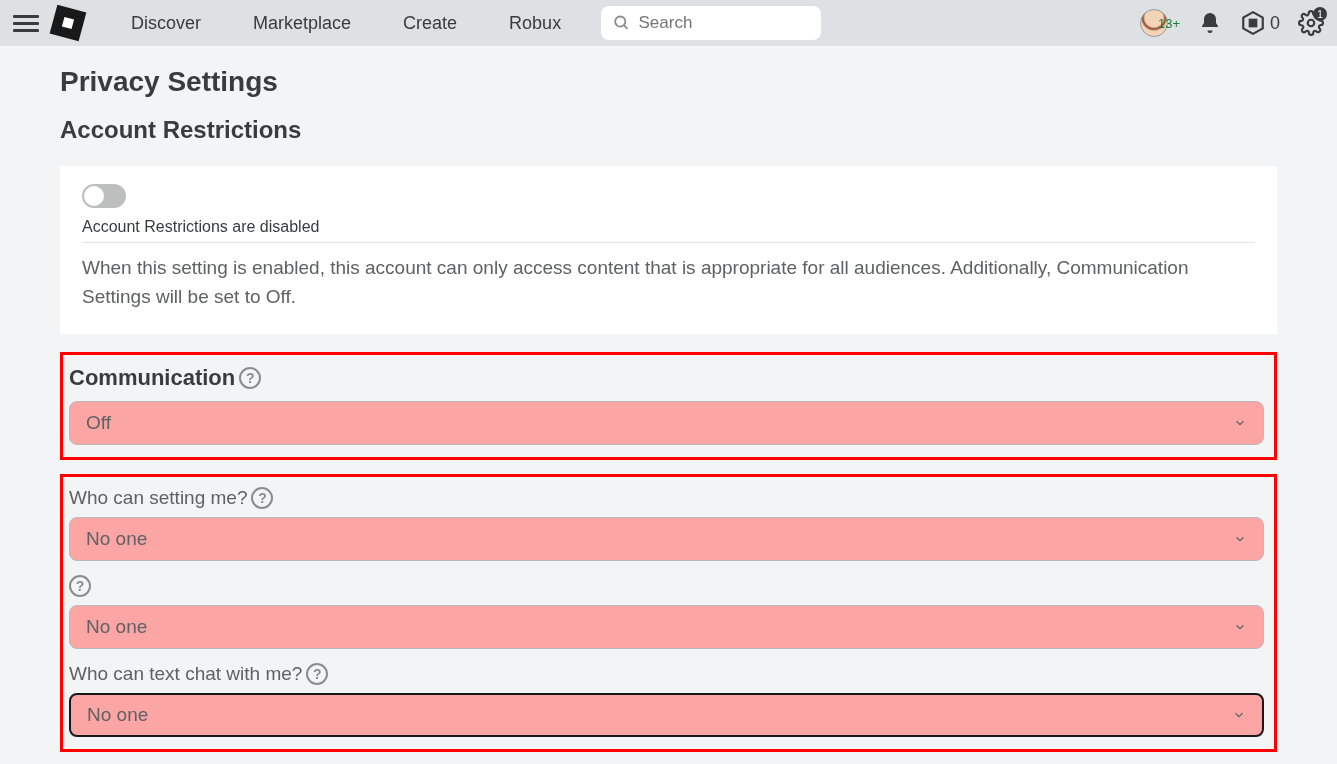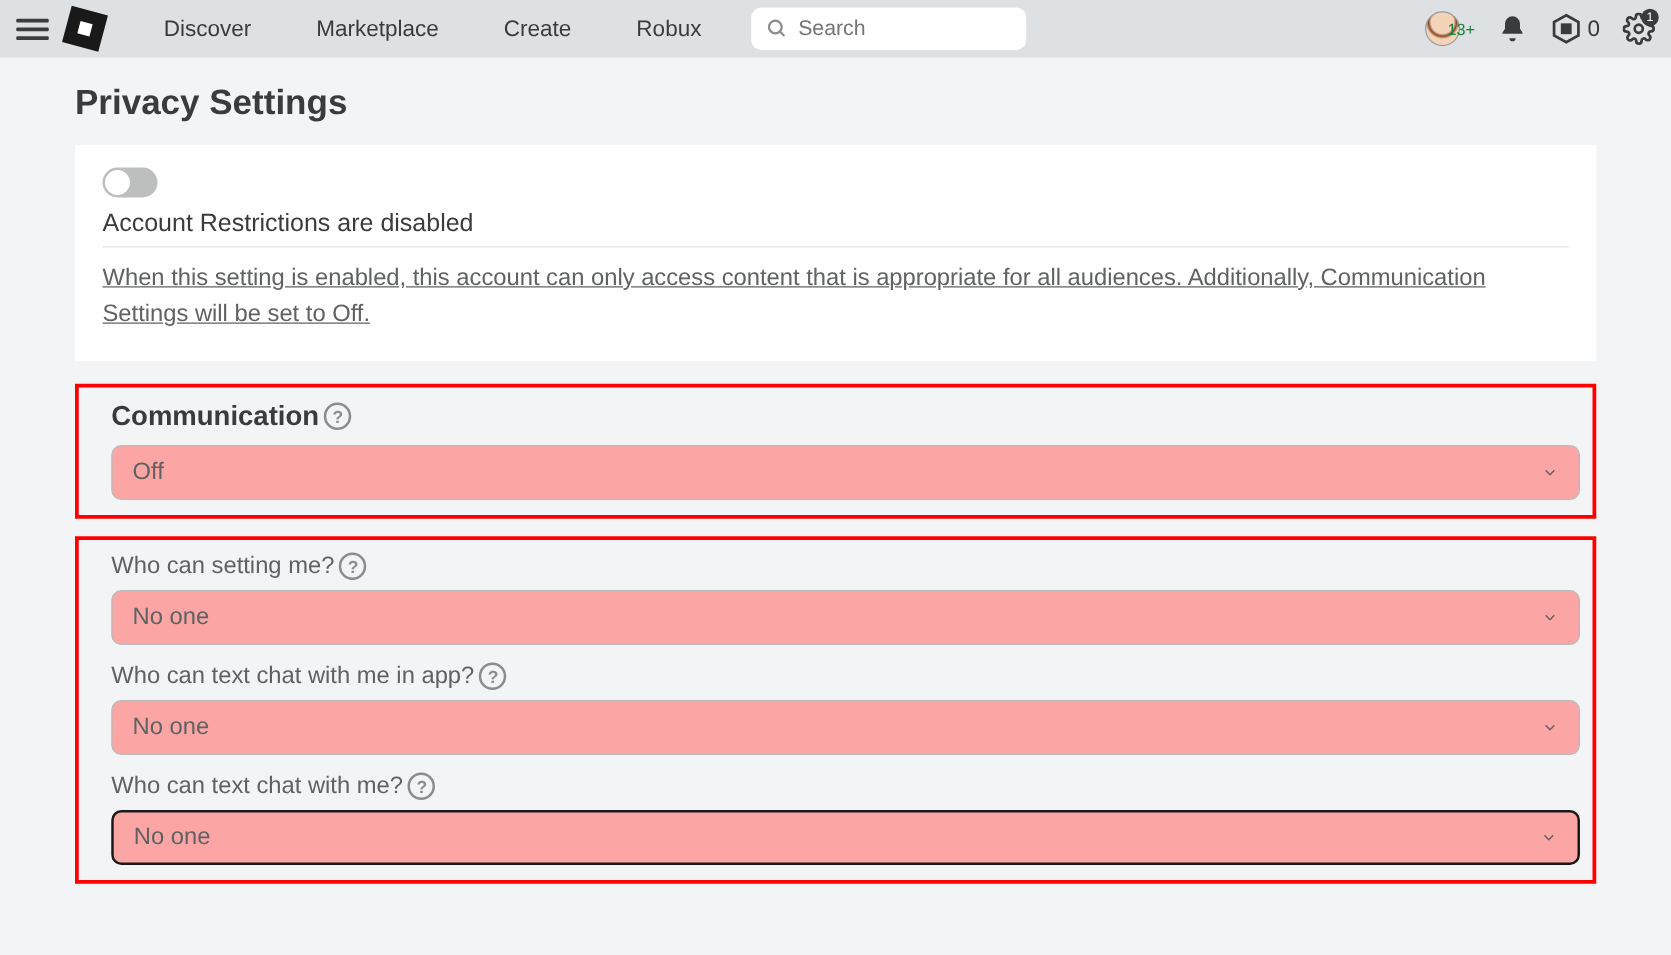--- a/index.html
+++ b/index.html
@@ -18,24 +18,24 @@
 .robux-wrap { display: flex; align-items: center; gap: 4px; }
 .hex-icon { width: 26px; height: 26px; }
 .gear-wrap { position: relative; }
 .gear-badge { position: absolute; top: -3px; right: -3px; background: #393b3d; color: #fff; border-radius: 50%; width: 14px; height: 14px; font-size: 10px; display: flex; align-items: center; justify-content: center; }
 .content { padding: 20px 60px; }
 h1 { font-size: 28px; font-weight: 800; margin-bottom: 18px; }
 h2 { font-size: 24px; font-weight: 800; margin-bottom: 22px; }
 .card { background: #fff; padding: 18px 22px 22px 22px; margin-bottom: 18px; }
 .toggle { width: 44px; height: 24px; background: #bdbebe; border-radius: 12px; position: relative; margin-bottom: 10px; cursor: pointer; }
 .toggle-knob { width: 20px; height: 20px; background: #fff; border-radius: 50%; position: absolute; top: 2px; left: 2px; }
-.restrict-title { font-size: 20px; margin-bottom: 4px; }
+.restrict-title { font-size: 16px; margin-bottom: 4px; }
 .divider { border: none; border-top: 1px solid #e3e3e3; margin: 6px 0 10px 0; }
-.restrict-desc { font-size: 19px; color: #606162; line-height: 1.55; text-decoration: underline; }
-.section-red { border: 3px solid #ff0000; padding: 10px 10px 12px 26px; margin-bottom: 14px; }
+.restrict-desc { font-size: 19px; color: #606162; line-height: 1.55; }
+.section-red { border: 3px solid #ff0000; padding: 10px 10px 12px 6px; margin-bottom: 14px; }
 .section-label { font-size: 22px; font-weight: 700; display: flex; align-items: center; gap: 4px; margin-bottom: 10px; color: #393b3d; }
 .field-label { font-size: 19px; display: flex; align-items: center; gap: 4px; margin-bottom: 8px; margin-top: 14px; color: #606162; }
 .help-icon { width: 22px; height: 22px; border: 2px solid #8c8c8c; border-radius: 50%; display: inline-flex; align-items: center; justify-content: center; font-size: 14px; color: #8c8c8c; font-weight: bold; }
 .select { width: 100%; background: #fca5a5; border: 1px solid #bababa; border-radius: 8px; height: 44px; display: flex; align-items: center; justify-content: space-between; padding: 0 16px; font-size: 19px; color: #606162; cursor: pointer; }
 .select.focused { border: 2px solid #191919; }
 .chev { width: 14px; height: 14px; }
 .icon-svg { display: block; }
 </style>
 </head>
 <body>
@@ -80,20 +80,21 @@
           <circle cx="12" cy="12" r="3"></circle>
           <path d="M19.4 15a1.7 1.7 0 00.3 1.8l.1.1a2 2 0 11-2.8 2.8l-.1-.1a1.7 1.7 0 00-1.8-.3 1.7 1.7 0 00-1 1.5V21a2 2 0 11-4 0v-.1a1.7 1.7 0 00-1-1.5 1.7 1.7 0 00-1.8.3l-.1.1a2 2 0 11-2.8-2.8l.1-.1a1.7 1.7 0 00.3-1.8 1.7 1.7 0 00-1.5-1H3a2 2 0 110-4h.1a1.7 1.7 0 001.5-1 1.7 1.7 0 00-.3-1.8l-.1-.1a2 2 0 112.8-2.8l.1.1a1.7 1.7 0 001.8.3h0a1.7 1.7 0 001-1.5V3a2 2 0 114 0v.1a1.7 1.7 0 001 1.5 1.7 1.7 0 001.8-.3l.1-.1a2 2 0 112.8 2.8l-.1.1a1.7 1.7 0 00-.3 1.8v0a1.7 1.7 0 001.5 1H21a2 2 0 110 4h-.1a1.7 1.7 0 00-1.5 1z"></path>
         </svg>
       <div class="gear-badge">1</div>
     </div>
   </div>
 </div>
 
 <div class="content">
   <h1>Privacy Settings</h1>
+  <h2>Account Restrictions</h2>
 
   <div class="card">
     <div class="toggle">
         <div class="toggle-knob"></div>
       </div>
     <div class="restrict-title">Account Restrictions are disabled</div>
     <hr class="divider">
     <div class="restrict-desc">When this setting is enabled, this account can only access content that is appropriate for all audiences. Additionally, Communication Settings will be set to Off.</div>
   </div>
 
@@ -116,21 +117,20 @@
       <span class="help-icon">?</span>
     </div>
     <div class="select">
       <span>No one</span>
       <svg class="chev" viewBox="0 0 24 24" fill="none" stroke="#606162" stroke-width="2">
           <polyline points="6 9 12 15 18 9"></polyline>
         </svg>
     </div>
 
     <div class="field-label">
-      <span>Who can text chat with me in app?</span>
       <span class="help-icon">?</span>
     </div>
     <div class="select">
       <span>No one</span>
       <svg class="chev" viewBox="0 0 24 24" fill="none" stroke="#606162" stroke-width="2">
           <polyline points="6 9 12 15 18 9"></polyline>
         </svg>
     </div>
 
     <div class="field-label">

